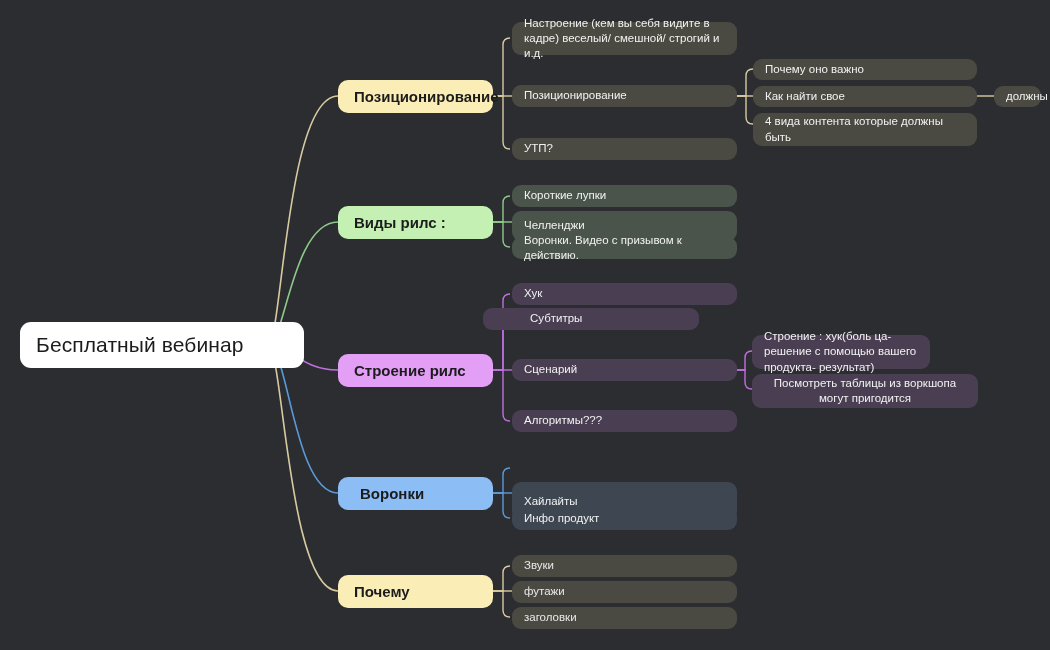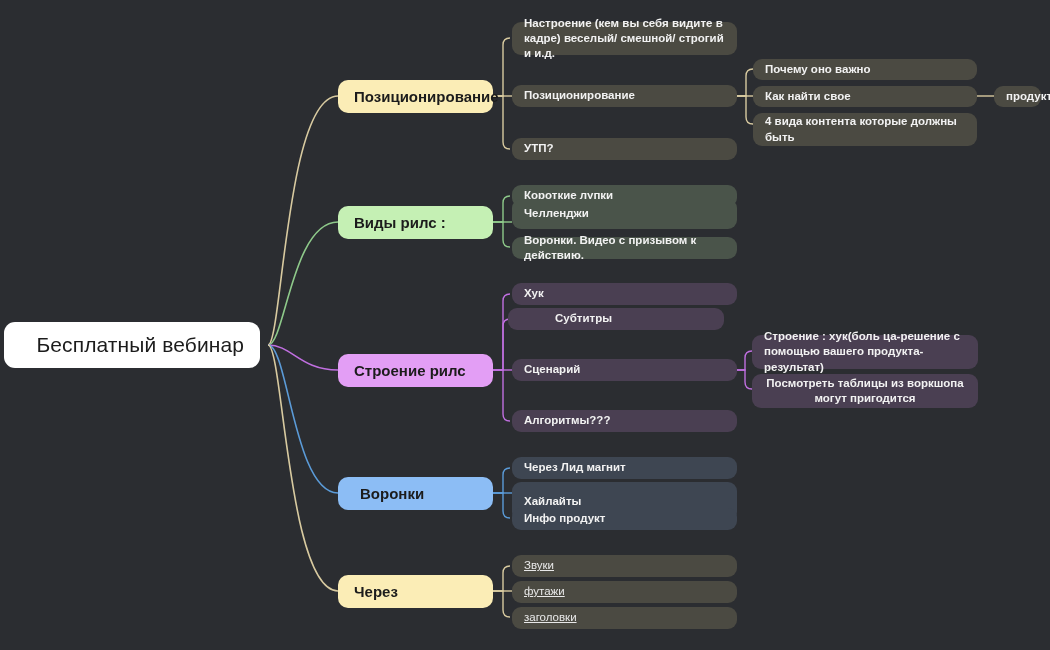--- a/index.html
+++ b/index.html
@@ -53,27 +53,26 @@
     color: #1c1c1c;
     font-size: 15px;
     font-weight: bold;
   }
 
   
   .l2, .l3 {
     padding: 5px 12px;
     color: #f2f2f2;
     font-size: 11.5px;
-    font-weight: bold;
+    font-weight: normal;
     line-height: 1.32;
   }
   .l2.light, .l3.light {
     font-weight: 400;
     color: #e8e8e8;
-    text-decoration: underline;
   }
 </style>
 </head>
 <body>
 
 <div id="canvas">
 
   <svg id="edges" viewBox="0 0 1050 650" xmlns="http://www.w3.org/2000/svg" fill="none">
 
     <path d="M268,345 C282,345 286,96 338,96" stroke="#d8caa0" stroke-width="1.6"></path>
@@ -106,21 +105,21 @@
 
     <path d="M493,493 H503 V475 Q503,468 510,468" stroke="#5b9bd8" stroke-width="1.4"></path>
     <path d="M493,493 H512" stroke="#5b9bd8" stroke-width="1.4"></path>
     <path d="M493,493 H503 V511 Q503,518 510,518" stroke="#5b9bd8" stroke-width="1.4"></path>
 
     <path d="M493,591 H503 V573 Q503,566 510,566" stroke="#d8caa0" stroke-width="1.4"></path>
     <path d="M493,591 H512" stroke="#d8caa0" stroke-width="1.4"></path>
     <path d="M493,591 H503 V610 Q503,617 510,617" stroke="#d8caa0" stroke-width="1.4"></path>
   </svg>
 
-  <div class="node root" style="left:4px; top:322px; width:256px; height:46px;text-align:right;">
+  <div class="node root" style="left:20px; top:322px; width:284px; height:46px;">
     <span class="txt">Бесплатный вебинар</span>
   </div>
 
   <div class="node l1" style="left:338px; top:80px; width:155px; height:33px; background:#fbedb6;">
     <span class="txt">Позиционирование</span>
   </div>
 
   <div class="node l2" style="left:512px; top:22px; width:225px; height:33px; background:#4b4a42;">
     <span class="txt">Настроение (кем вы себя видите в кадре) веселый/ смешной/ строгий и и.д.</span>
   </div>
@@ -131,93 +130,90 @@
 
   <div class="node l3" style="left:753px; top:59px; width:224px; height:21px; background:#4b4a42;">
     <span class="txt">Почему оно важно</span>
   </div>
 
   <div class="node l3" style="left:753px; top:86px; width:224px; height:21px; background:#4b4a42;">
     <span class="txt">Как найти свое</span>
   </div>
 
   <div class="node l3" style="left:994px; top:86px; width:47px; height:21px; background:#4b4a42;">
-    <span class="txt">продукт</span>
+    <span class="txt">должны</span>
   </div>
 
   <div class="node l3" style="left:753px; top:113px; width:224px; height:33px; background:#4b4a42;">
     <span class="txt">4 вида контента которые должны быть</span>
   </div>
 
   <div class="node l2" style="left:512px; top:138px; width:225px; height:22px; background:#4b4a42;">
     <span class="txt">УТП?</span>
   </div>
 
   <div class="node l1" style="left:338px; top:206px; width:155px; height:33px; background:#c5f0b4;">
     <span class="txt">Виды рилс :</span>
   </div>
 
   <div class="node l2" style="left:512px; top:185px; width:225px; height:22px; background:#4a544a;">
     <span class="txt">Короткие лупки</span>
   </div>
 
-  <div class="node l2" style="left:512px; top:199px; width:225px; height:30px; background:#4a544a;">
+  <div class="node l2" style="left:512px; top:211px; width:225px; height:30px; background:#4a544a;">
     <span class="txt">Челленджи</span>
   </div>
 
   <div class="node l2" style="left:512px; top:237px; width:225px; height:22px; background:#4a544a;">
     <span class="txt">Воронки. Видео с призывом к действию.</span>
   </div>
 
   <div class="node l2" style="left:512px; top:283px; width:225px; height:22px; background:#4a3f52;">
     <span class="txt">Хук</span>
   </div>
 
   <div class="node l1" style="left:338px; top:354px; width:155px; height:33px; background:#e39ef5;">
     <span class="txt">Строение рилс</span>
   </div>
 
-  <div class="node l2" style="left:508px; top:308px; width:216px; height:22px; background:#4a3f52;padding-left:47px;">
+  <div class="node l2" style="left:483px; top:308px; width:216px; height:22px; background:#4a3f52;padding-left:47px;">
     <span class="txt">Субтитры</span>
   </div>
 
   <div class="node l2" style="left:512px; top:359px; width:225px; height:22px; background:#4a3f52;">
     <span class="txt">Сценарий</span>
   </div>
 
-  <div class="node l3" style="left:752px; top:335px; width:226px; height:34px; background:#4a3f52;">
+  <div class="node l3" style="left:752px; top:335px; width:178px; height:34px; background:#4a3f52;">
     <span class="txt">Строение : хук(боль ца-решение с помощью вашего продукта- результат)</span>
   </div>
 
   <div class="node l3" style="left:752px; top:374px; width:226px; height:34px; background:#4a3f52;text-align:center;">
     <span class="txt">Посмотреть таблицы из воркшопа могут пригодится</span>
   </div>
 
   <div class="node l2" style="left:512px; top:410px; width:225px; height:22px; background:#4a3f52;">
     <span class="txt">Алгоритмы???</span>
   </div>
 
   <div class="node l1" style="left:338px; top:477px; width:155px; height:33px; background:#8cbdf5;padding-left:22px;">
     <span class="txt">Воронки</span>
   </div>
 
-  <div class="node l2" style="left:512px; top:457px; width:225px; height:22px; background:#3e4652;">
-    <span class="txt">Через Лид магнит</span>
-  </div>
 
   <div class="node l2" style="left:512px; top:482px; width:225px; height:39px; background:#3e4652;">
     <span class="txt">Хайлайты</span>
   </div>
 
   <div class="node l2" style="left:512px; top:508px; width:225px; height:22px; background:#3e4652;">
     <span class="txt">Инфо продукт</span>
   </div>
 
   <div class="node l1" style="left:338px; top:575px; width:155px; height:33px; background:#fbedb6;">
-    <span class="txt">Через</span>
+    <span class="txt">Почему</span>
   </div>
 
   <div class="node l2 light" style="left:512px; top:555px; width:225px; height:22px; background:#4b4a42;">
     <span class="txt">Звуки</span>
   </div>
 
   <div class="node l2 light" style="left:512px; top:581px; width:225px; height:22px; background:#4b4a42;">
     <span class="txt">футажи</span>
   </div>
 

